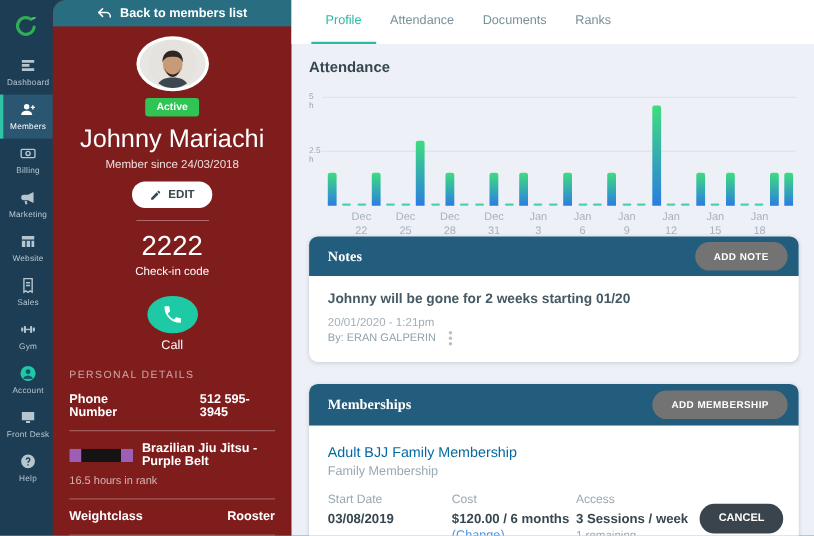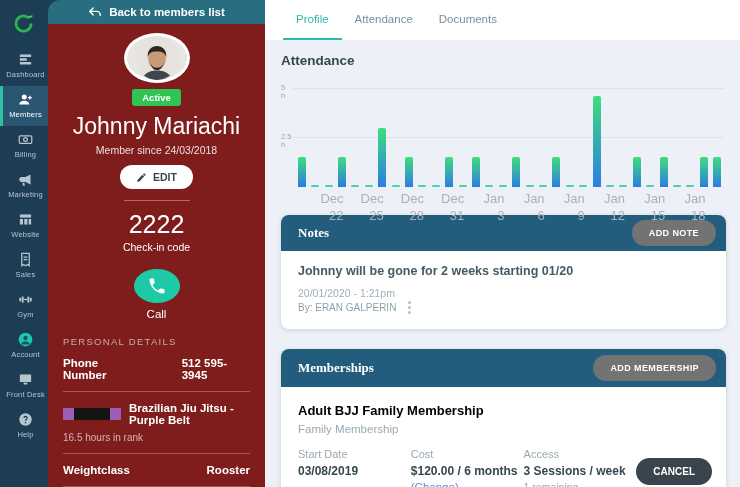--- a/index.html
+++ b/index.html
@@ -62,42 +62,42 @@
 
   
   .chart { position:relative; height:140px; margin-top:1px; }
   .gridline { position:absolute; left:12px; right:2px; height:1px; background:#dde2ea; }
   .ytick { position:absolute; left:0; font-size:7.5px; color:#9aa6b2; line-height:8px; text-align:left; }
   .bars { position:absolute; left:14px; right:2px; bottom:22px; height:99px; display:flex; align-items:flex-end; }
   .bar-slot { flex:1; position:relative; display:flex; justify-content:center; align-items:flex-end; height:100%; }
   .bar { width:8px; border-radius:2px 2px 0 0; background:linear-gradient(to bottom,#3edd7d,#2b7de2); }
   .bar.zero { height:2px; background:#49d3ac; border-radius:1px; }
   .xtick { position:absolute; top:100%; margin-top:4px; left:50%; transform:translateX(-50%);
-           width:30px; text-align:right; font-size:13px; line-height:1.3; color:#a8b2bc; }
+           width:30px; text-align:center; font-size:10px; line-height:1.3; color:#a8b2bc; }
 
   
   .card { margin-top:6px; border-radius:8px; box-shadow:0 1px 4px rgba(40,60,80,.18); }
   .card-header { background:#235d7e; color:#fff; border-radius:8px 8px 0 0; height:36px;
                  display:flex; align-items:center; justify-content:space-between; padding:0 10px 0 17px; }
   .card-header .card-title { font-size:13px; font-weight:bold;font-family:Liberation Serif, serif; }
   .btn-teal { background:#737373; color:#fff; border:none; border-radius:14px; padding:8px 17px;
               font-size:9px; font-weight:bold; letter-spacing:.4px; cursor:pointer; }
   .card-body { background:#fff; border-radius:0 0 8px 8px; padding:13px 14px 13px 17px; }
 
   .note-row { display:flex; justify-content:space-between; align-items:flex-start;flex-direction:column; }
   .note-text { font-size:12.5px; font-weight:bold; color:#455a64; }
   .note-date { margin-top:9px; font-size:10.5px; color:#9fb0ba; }
   .note-meta { display:flex; align-items:center; gap:8px; font-size:10px; color:#90a0ab; }
   .dots { cursor:pointer; display:flex; flex-direction:column; gap:2px; padding:2px 4px; }
   .dots i { width:3px; height:3px; border-radius:50%; background:#b3bfc8; display:block; }
 
   .card.mem { margin-top:20px; }
   .card.mem .card-header { height:38px; }
   .card.mem .card-body { border-radius:0; padding-top:16px; }
-  .mem-name { font-size:13px; font-weight:bold; color:#000000; }
+  .mem-name { font-size:13px; font-weight:normal; color:#0369a1; }
   .mem-type { margin-top:5px; font-size:11.5px; color:#9aa8b2; }
   .mem-grid { margin-top:13px; display:flex; align-items:flex-start; }
   .mem-col { width:121px; }
   .mem-col .lbl { font-size:11px; color:#9aa8b2; }
   .mem-col .val { margin-top:4px; font-size:12px; font-weight:bold; color:#37474f; }
   .mem-col .sub { margin-top:3px; font-size:11.5px; color:#4a90e2; cursor:pointer; }
   .mem-col .sub.muted { color:#9aa8b2; font-size:10.5px; cursor:default; }
   .btn-cancel { margin-left:auto; margin-top:10px; background:#3a444c; color:#fff; border:none;
                 border-radius:15px; padding:8px 17px; font-size:10px; font-weight:bold; cursor:pointer; }
 </style>
@@ -278,20 +278,21 @@
         <span>Rooster</span>
       </div>
     </div>
   </aside>
 
   <main class="main">
     <div class="tabbar">
       <div class="tab active">Profile</div>
       <div class="tab">Attendance</div>
       <div class="tab">Documents</div>
+      <div class="tab">Ranks</div>
     </div>
 
     <div class="content">
 
       <div class="section-title">Attendance</div>
 
       <div class="chart">
         <div class="gridline" style="top:19px"></div>
         <div class="gridline" style="top:68px"></div>
         <div class="ytick" style="top:15px">5<br>h</div>

